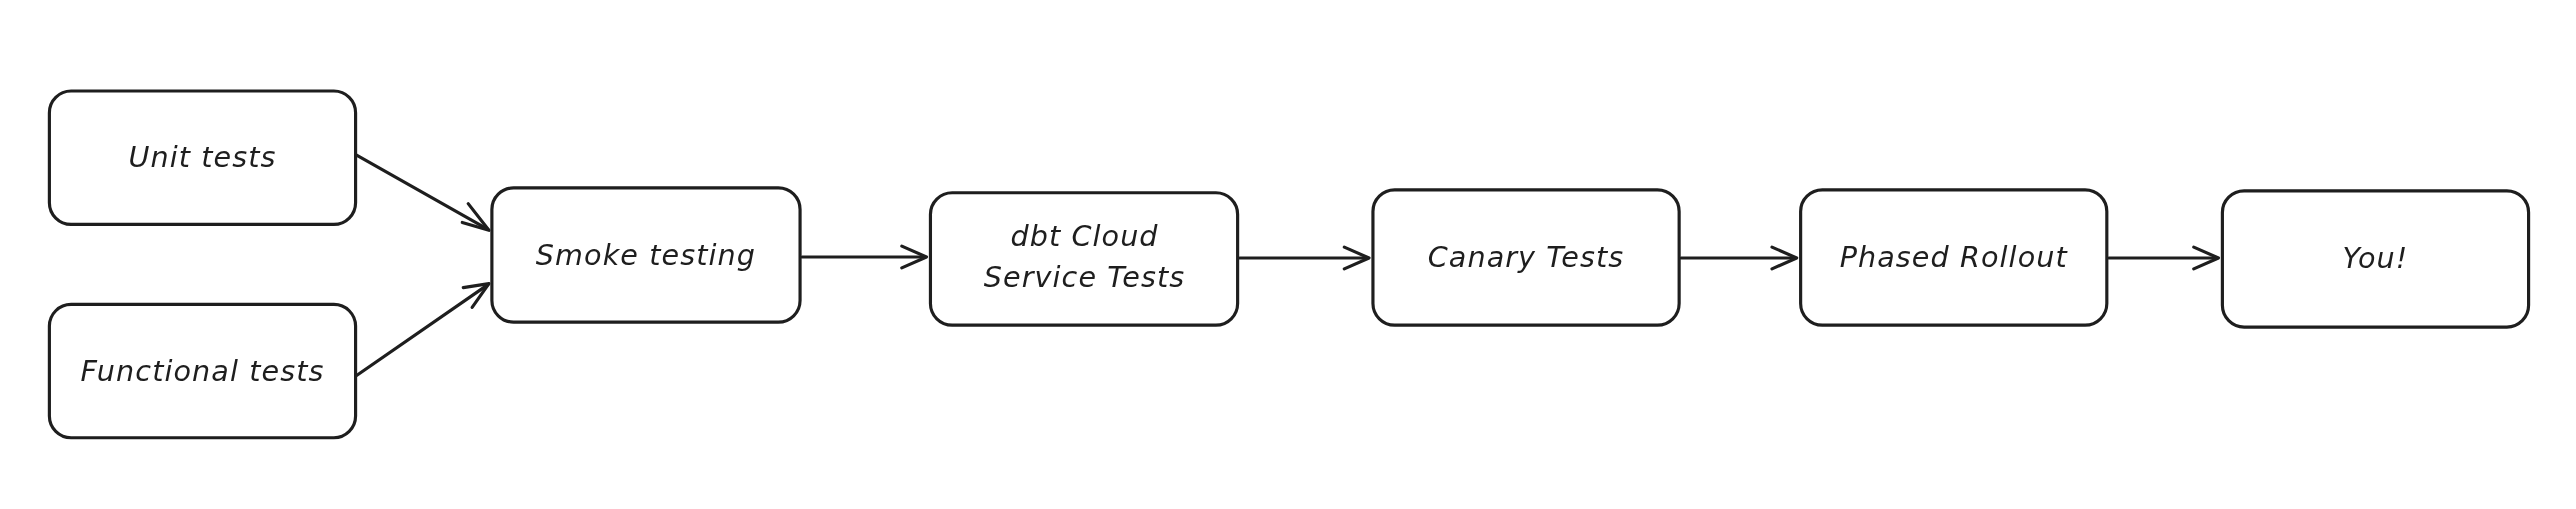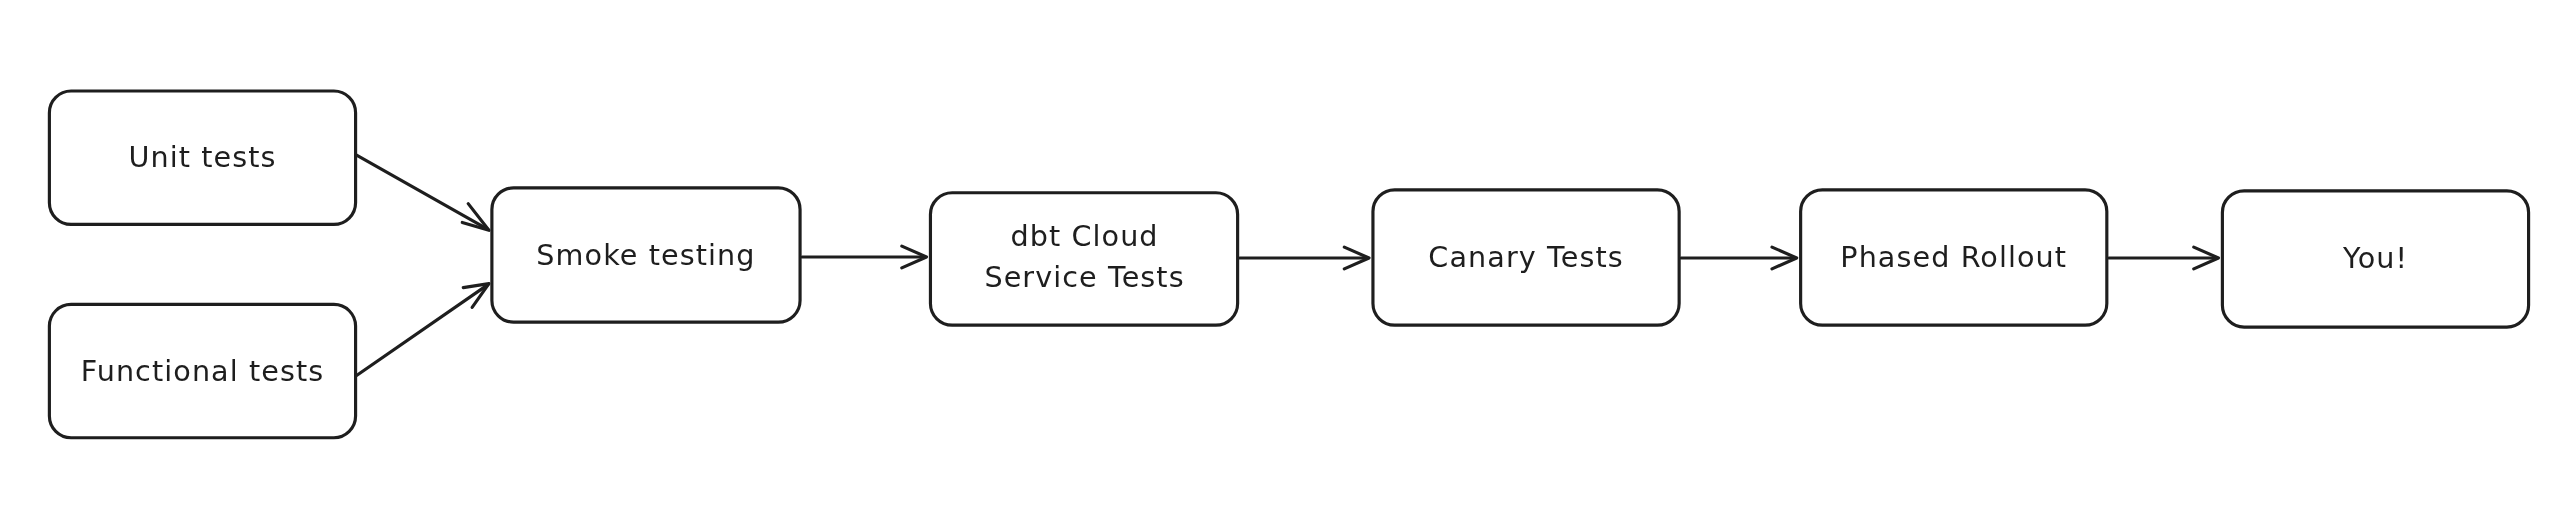--- a/index.html
+++ b/index.html
@@ -10,20 +10,21 @@
   }
   body {
     font-family: "DejaVu Sans", sans-serif;
   }
   #canvas {
     position: relative;
     width: 2576px;
     height: 510px;
     background: #ffffff;
     overflow: hidden;
+    font-style: italic;
   }
   #diagram-svg {
     position: absolute;
     top: 0;
     left: 0;
     width: 2576px;
     height: 510px;
   }
   .node-rect {
     fill: #ffffff;

